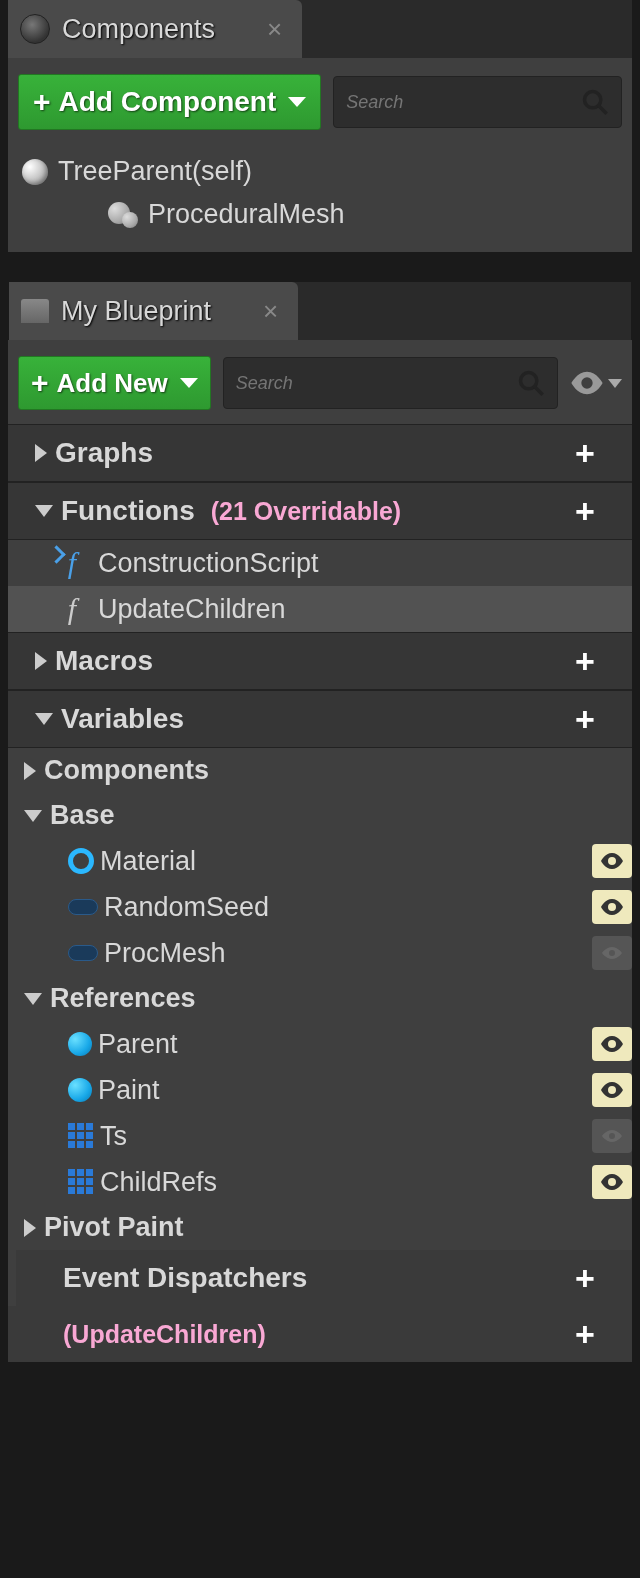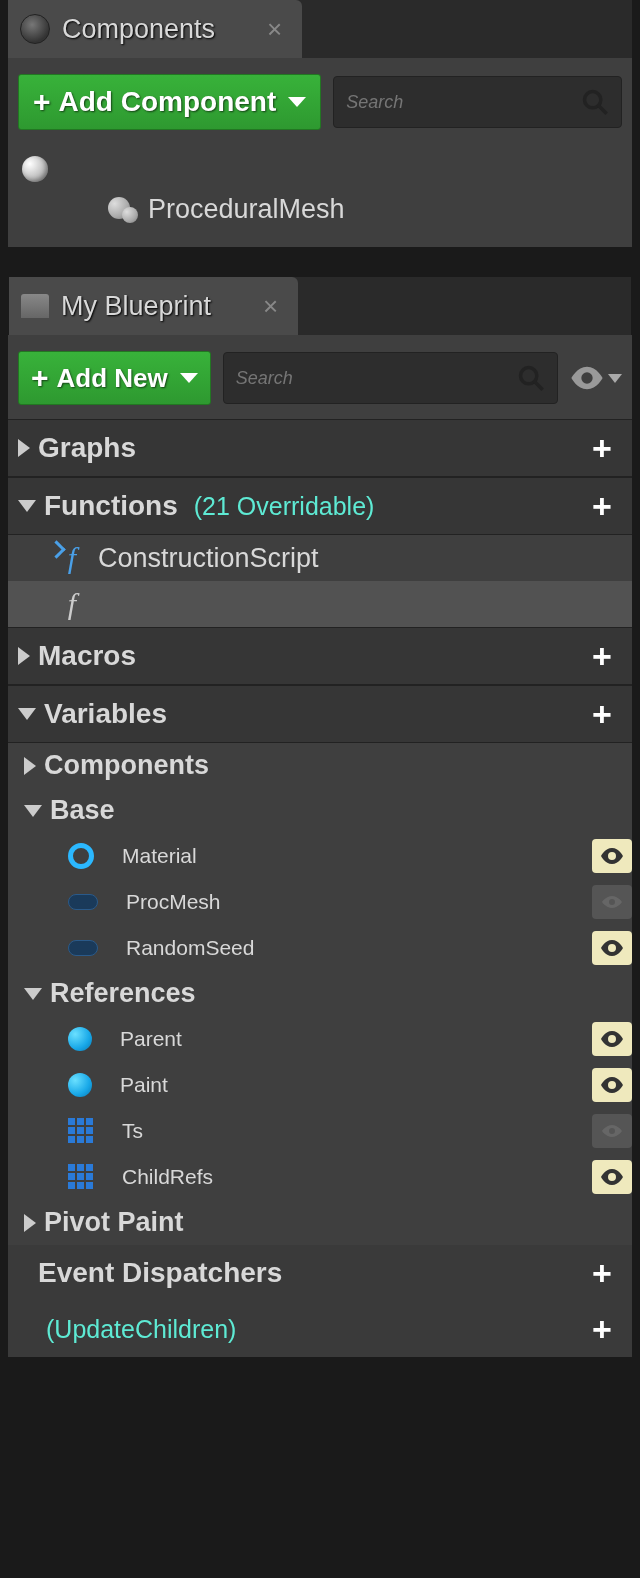--- a/index.html
+++ b/index.html
@@ -134,27 +134,27 @@
   }
   .eye-toggle .caret{
     width:0;height:0;border-left:7px solid transparent;border-right:7px solid transparent;border-top:9px solid #aaa;
   }
   .cat-header {
     display:flex;
     align-items:center;
     background:#363636;
     border-top:1px solid #222;
     border-bottom:1px solid #222;
-    padding:8px 10px;
+    padding:8px 27px;
     font-size:28px;
     font-weight:bold;
     gap:8px;
     cursor:pointer;
   }
-  .cat-header .subtext { font-weight:normal;color:#5eead4;font-size:25px;margin-left:8px;}
+  .cat-header .subtext { font-weight:bold;color:#f9a8d4;font-size:25px;margin-left:8px;}
   .cat-header .add-plus {
     margin-left:auto;
     width:40px;height:40px;
     display:flex;align-items:center;justify-content:center;
     color:#fff;font-size:34px;font-weight:bold;
     cursor:pointer;
   }
   .tri-right {
     width:0;height:0;
     border-top:9px solid transparent;
@@ -177,21 +177,21 @@
   }
   .item-row.selected { background:#525252; }
   .f-icon {
     font-style:italic;font-family:Georgia,serif;font-size:30px;color:#ccc;width:28px;text-align:center;
   }
   .f-icon.blue { color:#4aa0e8; position:relative;}
   .f-icon.blue::before{content:'';position:absolute;left:-8px;top:2px;width:10px;height:10px;border-top:3px solid #4aa0e8;border-right:3px solid #4aa0e8;transform:rotate(45deg);}
   .var-row {
     display:flex;align-items:center;
     padding:6px 0 6px 60px;
-    font-size:21px;gap:28px;
+    font-size:27px;gap:6px;
     cursor:pointer;
   }
   .var-row .vis {
     margin-left:auto;
     width:40px;height:34px;
     border-radius:4px;
     display:flex;align-items:center;justify-content:center;
     font-size:22px;
   }
   .vis.on { background:#efe9bd; color:#222;}
@@ -262,20 +262,21 @@
         <input type="text" placeholder="Search" style="">
         <svg class="search-icon" viewBox="0 0 24 24" fill="none" stroke="#222" stroke-width="3">
             <circle cx="10" cy="10" r="7"></circle>
             <line x1="15" y1="15" x2="22" y2="22"></line>
           </svg>
       </div>
     </div>
     <div class="tree">
       <div class="tree-row">
         <span class="sphere-white"></span>
+        <span>TreeParent(self)</span>
       </div>
       <div class="tree-row indent2">
         <span class="sphere-dual"></span>
         <span>ProceduralMesh</span>
       </div>
     </div>
   </div>
 </div>
 
 <div class="spacer"></div>
@@ -321,20 +322,21 @@
       <span>Functions</span>
       <span class="subtext">(21 Overridable)</span>
       <span class="add-plus">+</span>
     </div>
     <div class="item-row">
       <span class="f-icon blue">f</span>
       <span>ConstructionScript</span>
     </div>
     <div class="item-row selected">
       <span class="f-icon">f</span>
+      <span>UpdateChildren</span>
     </div>
 
     <div class="cat-header">
       <span class="tri-right"></span>
       <span>Macros</span>
       <span class="add-plus">+</span>
     </div>
 
     <div class="cat-header">
       <span class="tri-down"></span>
@@ -346,44 +348,44 @@
       <span class="tri-right"></span>
       <span>Components</span>
     </div>
     <div class="subcat-header">
       <span class="tri-down"></span>
       <span>Base</span>
     </div>
     <div class="var-row">
       <span class="var-icon ring"></span>
       <span>Material</span>
+      <span class="vis on">
+          <svg width="24" height="16" viewBox="0 0 24 16" fill="#333">
+            <path d="M12 0C5 0 1 8 1 8s4 8 11 8 11-8 11-8S19 0 12 0zm0 12a4 4 0 110-8 4 4 0 010 8z"></path>
+          </svg>
+        </span>
+    </div>
+    <div class="var-row">
+      <span class="var-icon pill-dark"></span>
+      <span>RandomSeed</span>
       <span class="vis on">
           <svg width="24" height="16" viewBox="0 0 24 16" fill="#333">
             <path d="M12 0C5 0 1 8 1 8s4 8 11 8 11-8 11-8S19 0 12 0zm0 12a4 4 0 110-8 4 4 0 010 8z"></path>
           </svg>
         </span>
     </div>
     <div class="var-row">
       <span class="var-icon pill-dark"></span>
       <span>ProcMesh</span>
       <span class="vis off">
           <svg width="24" height="16" viewBox="0 0 24 16" fill="#777">
             <path d="M12 2C6 2 2 8 2 8s4 6 10 6 10-6 10-6S18 2 12 2zm0 9a3 3 0 110-6 3 3 0 010 6z" opacity="0.5"></path>
           </svg>
         </span>
     </div>
-    <div class="var-row">
-      <span class="var-icon pill-dark"></span>
-      <span>RandomSeed</span>
-      <span class="vis on">
-          <svg width="24" height="16" viewBox="0 0 24 16" fill="#333">
-            <path d="M12 0C5 0 1 8 1 8s4 8 11 8 11-8 11-8S19 0 12 0zm0 12a4 4 0 110-8 4 4 0 010 8z"></path>
-          </svg>
-        </span>
-    </div>
 
     <div class="subcat-header">
       <span class="tri-down"></span>
       <span>References</span>
     </div>
     <div class="var-row">
       <span class="var-icon ball-cyan"></span>
       <span>Parent</span>
       <span class="vis on">
           <svg width="24" height="16" viewBox="0 0 24 16" fill="#333">
@@ -417,21 +419,21 @@
             <path d="M12 0C5 0 1 8 1 8s4 8 11 8 11-8 11-8S19 0 12 0zm0 12a4 4 0 110-8 4 4 0 010 8z"></path>
           </svg>
         </span>
     </div>
 
     <div class="subcat-header">
       <span class="tri-right"></span>
       <span>Pivot Paint</span>
     </div>
 
-    <div class="cat-header" style="background:#3a3a3a;border:none;">
+    <div class="cat-header" style="background:#3a3a3a;border:none;margin-left:8px;">
       <span style="width:12px"></span>
       <span>Event Dispatchers</span>
       <span class="add-plus">+</span>
     </div>
 
     <div class="cat-header" style="background:#3a3a3a;border:none;">
       <span style="width:12px"></span>
       <span class="subtext">(UpdateChildren)</span>
       <span class="add-plus">+</span>
     </div>

